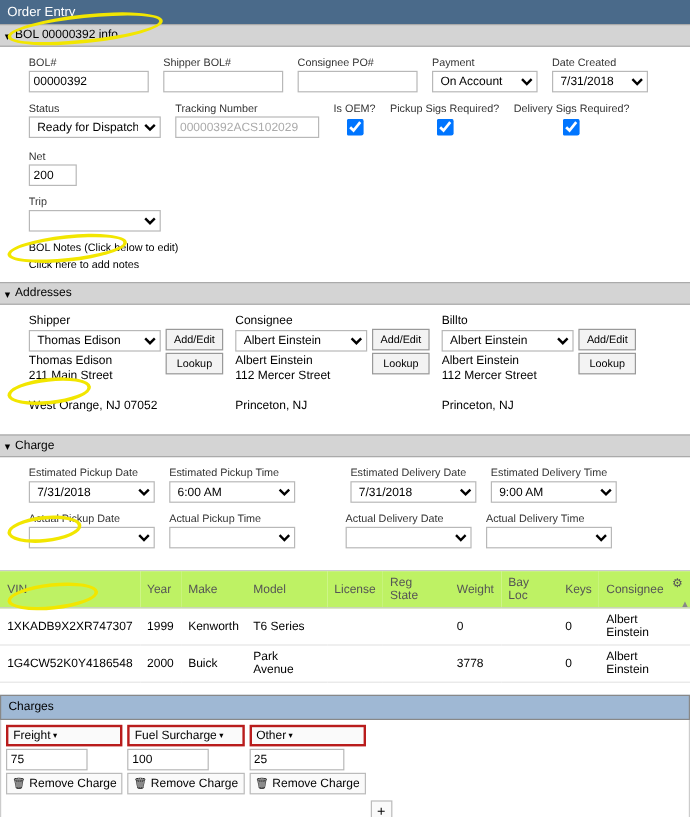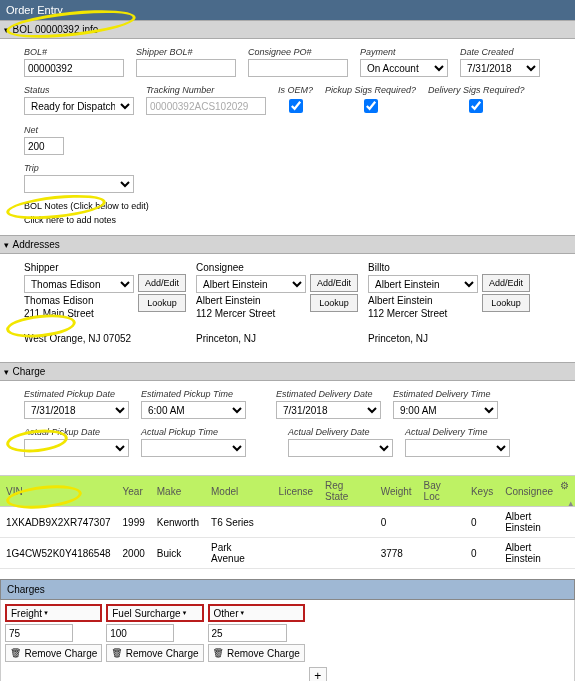--- a/index.html
+++ b/index.html
@@ -3,21 +3,21 @@
 <meta charset="utf-8">
 <style>
 * { box-sizing: border-box; margin: 0; padding: 0; font-family: Arial, sans-serif; font-size: 10px; }
 body { background: #fff; width: 575px; }
 .header-bar { background: #4a6a8a; color: #fff; padding: 4px 6px; font-size: 11px; }
 .section-title { background: #d4d4d4; padding: 3px 4px; font-size: 10px; display: flex; align-items: center; border-top: 1px solid #aaa; border-bottom: 1px solid #aaa; position: relative; }
 .section-title .caret { margin-right: 4px; font-size: 9px; }
 .section-body { padding: 8px 24px 10px; }
 .row { display: flex; flex-wrap: wrap; gap: 10px 12px; margin-bottom: 8px; }
 .field { display: flex; flex-direction: column; }
-.field label { font-size: 9px; margin-bottom: 2px; color: #333; font-style: italic; }
+.field label { font-size: 9px; margin-bottom: 2px; color: #333; }
 .inp { border: 1px solid #b8b8b8; background: #fff; padding: 2px 3px; font-size: 10px; height: 18px; }
 .sel { border: 1px solid #b8b8b8; background: #fff; padding: 1px 2px; font-size: 10px; height: 18px; }
 .chk { width: 14px; height: 14px; margin-top: 2px; align-self: center; }
 .btn { border: 1px solid #999; background: #f3f3f3; padding: 2px 6px; font-size: 9px; cursor: pointer; height: 18px; }
 .addr-col { display: flex; flex-direction: column; gap: 2px; font-size: 9px; }
 .addr-row { display: flex; gap: 4px; align-items: flex-start; }
 .addr-btns { display: flex; flex-direction: column; gap: 2px; }
 
 .table { width: 100%; border-collapse: collapse; font-size: 9px; }
 .table th, .table td { text-align: left; padding: 4px 6px; border-bottom: 1px solid #e5e5e5; }
@@ -166,21 +166,21 @@
 <div class="section-body">
   <div class="row">
     <div class="field">
           <label>Estimated Pickup Date</label>
           <select class="sel" style="width:105px"><option>7/31/2018</option></select>
         </div>
     <div class="field">
           <label>Estimated Pickup Time</label>
           <select class="sel" style="width:105px"><option>6:00 AM</option></select>
         </div>
-    <div class="field" style="margin-left:18px">
+    <div class="field" style="margin-left:34px">
           <label>Estimated Delivery Date</label>
           <select class="sel" style="width:105px"><option>7/31/2018</option></select>
         </div>
     <div class="field">
           <label>Estimated Delivery Time</label>
           <select class="sel" style="width:105px"><option>9:00 AM</option></select>
         </div>
   </div>
   <div class="row">
     <div class="field">

